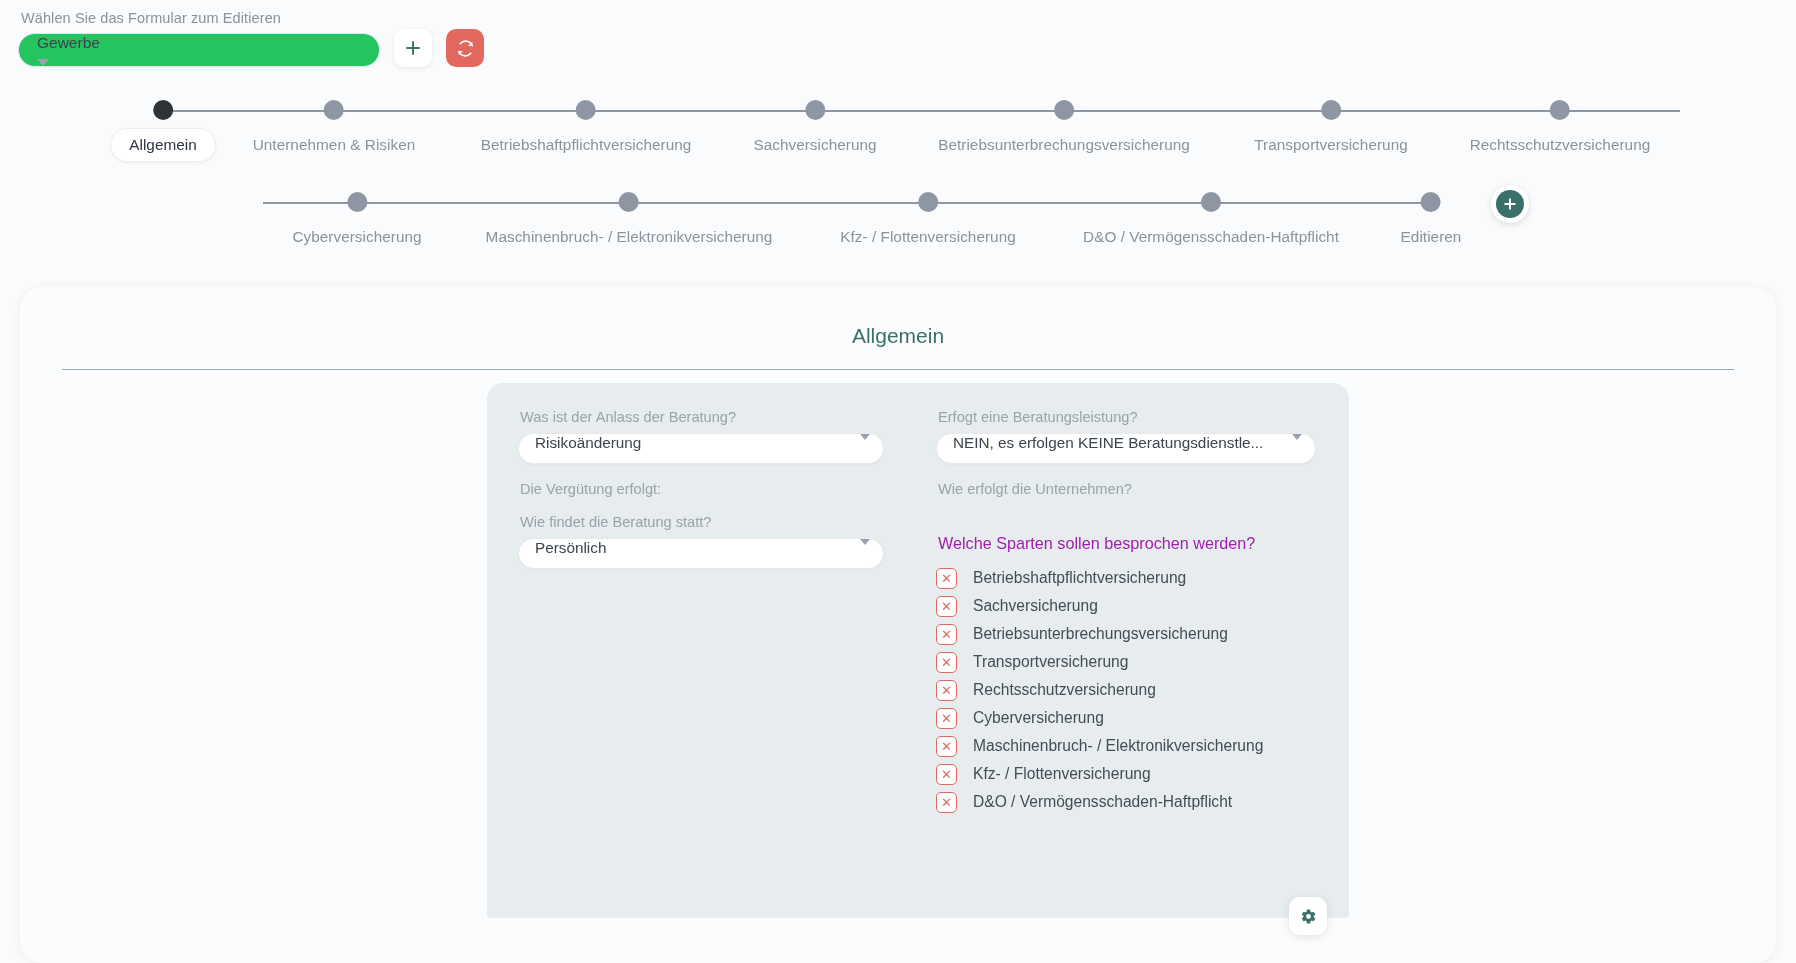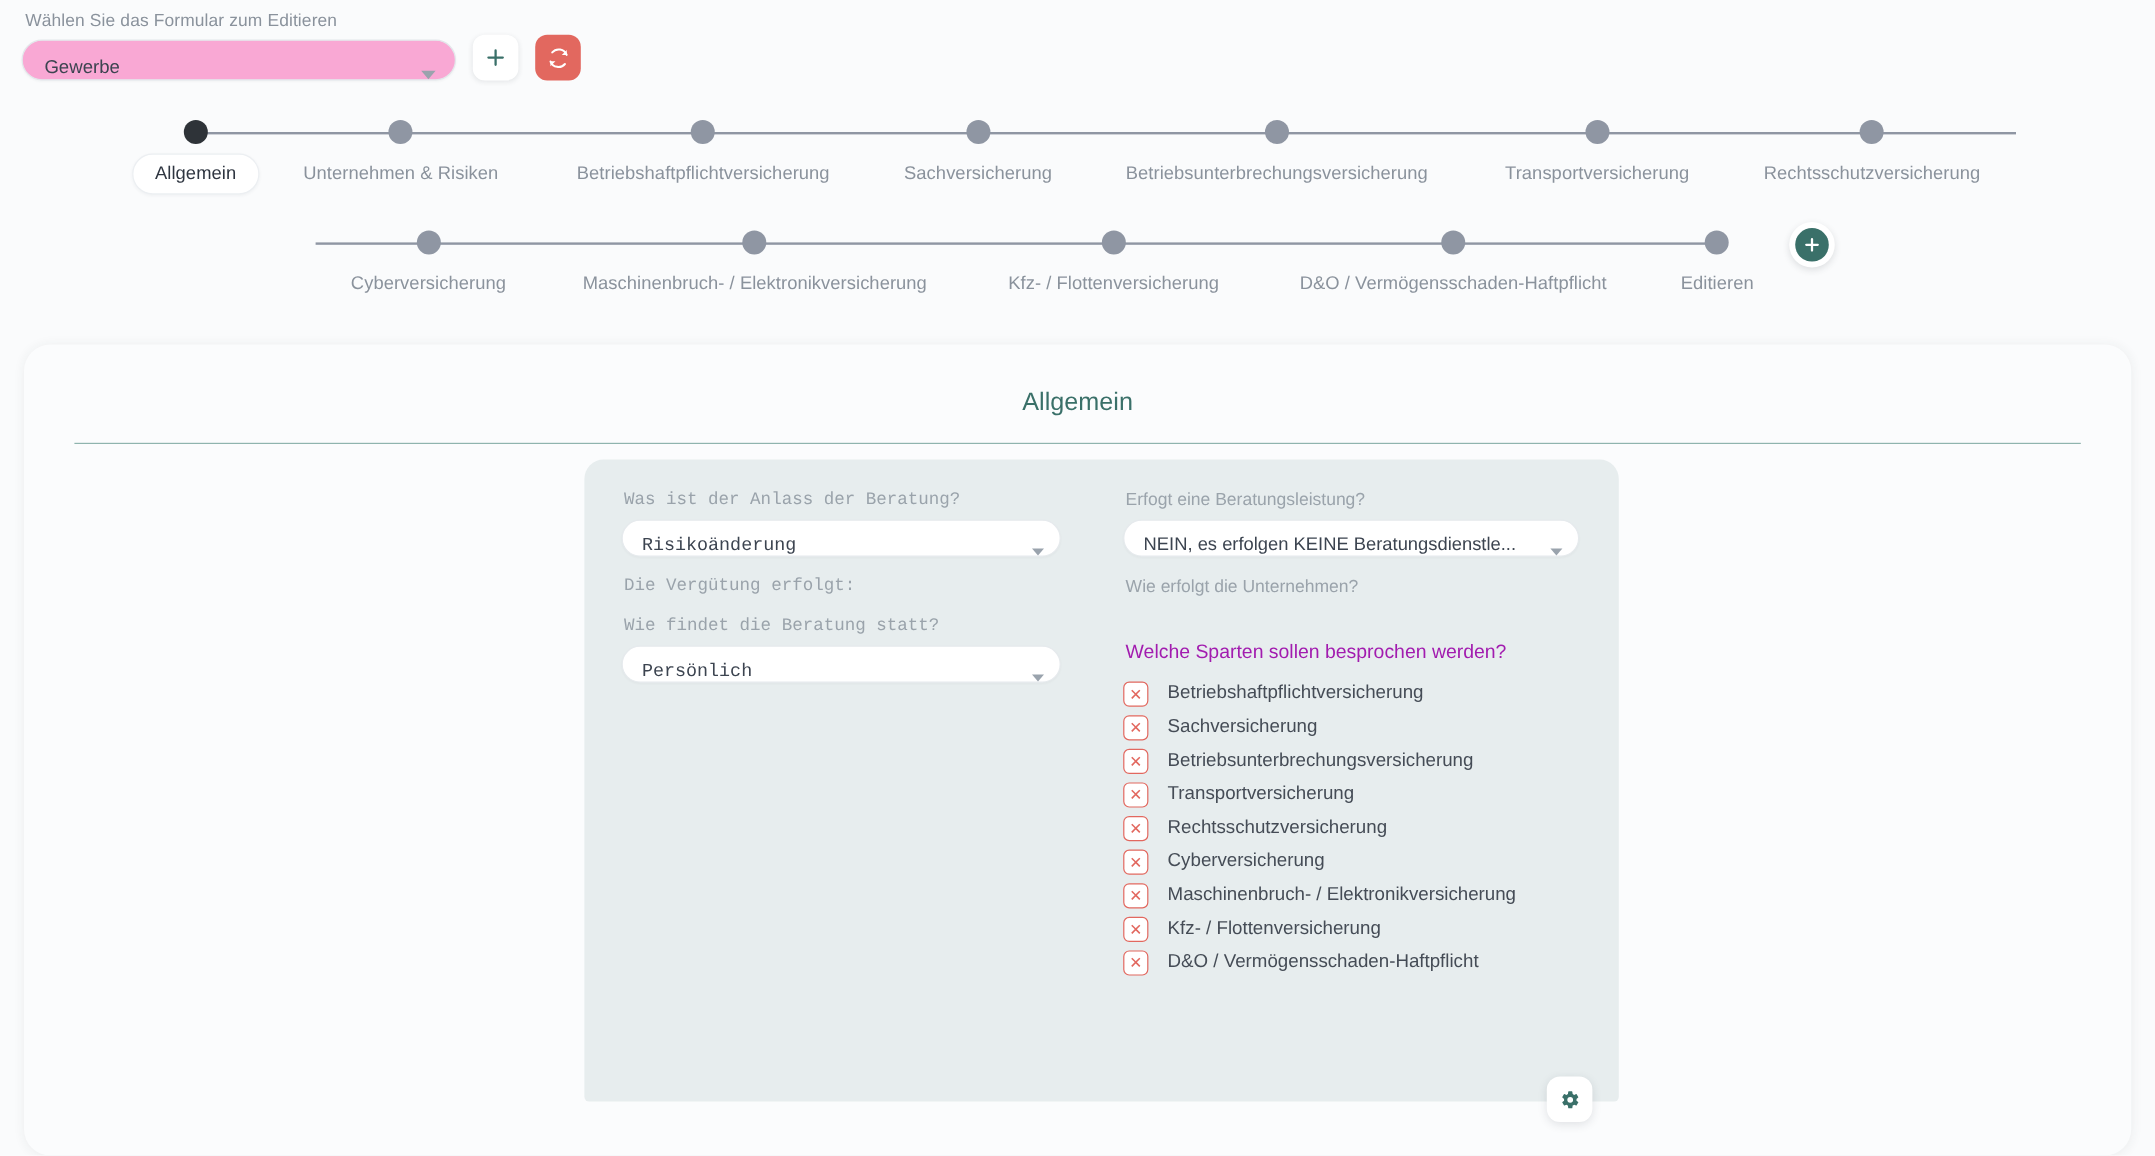--- a/index.html
+++ b/index.html
@@ -24,29 +24,30 @@
   .select-label {
     font-size: 14.5px;
     color: #8a929c;
     margin-bottom: 7px;
     padding-left: 3px;
     letter-spacing: .1px;
   }
   .form-select {
     width: 362px;
     height: 34px;
-    background: #f9a8d4;
+    background: #22c55e;
     border: 1px solid #e3e7eb;
     border-radius: 17px;
     display: flex;
-    align-items: flex-end;
+    align-items: flex-start;
     padding: 0 14px 0 18px;
     font-size: 15.5px;
     color: #3c4450;
     box-shadow: 0 1px 2px rgba(40,50,60,.05);
+    flex-direction: column;
   }
   .form-select .val { flex: 1; }
   .caret {
     width: 0; height: 0;
     border-left: 6px solid transparent;
     border-right: 6px solid transparent;
     border-top: 7px solid #9aa3ad;
     margin-right: 2px;
   }
   .sq-btn {
@@ -143,37 +144,37 @@
   
   .panel {
     position: absolute;
     left: 467px; top: 96px;
     width: 862px; height: 535px;
     background: #e7edee;
     border-radius: 16px 16px 4px 4px;
   }
   .panel-inner { position: relative; width: 100%; height: 100%; }
 
-  .col-left  { position: absolute; left: 31px; top: 26px;  width: 366px; font-family: Liberation Mono, monospace; }
+  .col-left  { position: absolute; left: 31px; top: 26px;  width: 366px; }
   .col-right { position: absolute; left: 449px; top: 26px; width: 380px; }
 
   .field { margin-bottom: 17px; }
   .field-label {
     font-size: 14.6px;
     color: #9aa3ab;
     margin-bottom: 8px;
     padding-left: 2px;
   }
   .field-select {
     height: 31px;
     background: #ffffff;
     border: 1px solid #e6eaed;
     border-radius: 16px;
     display: flex;
-    align-items: flex-end;
+    align-items: flex-start;
     padding: 0 13px 0 16px;
     font-size: 15.3px;
     color: #3c4450;
     box-shadow: 0 1px 2px rgba(40,50,60,.04);
   }
   .field-select .val {
     flex: 1;
     overflow: hidden;
     white-space: nowrap;
     text-overflow: ellipsis;

